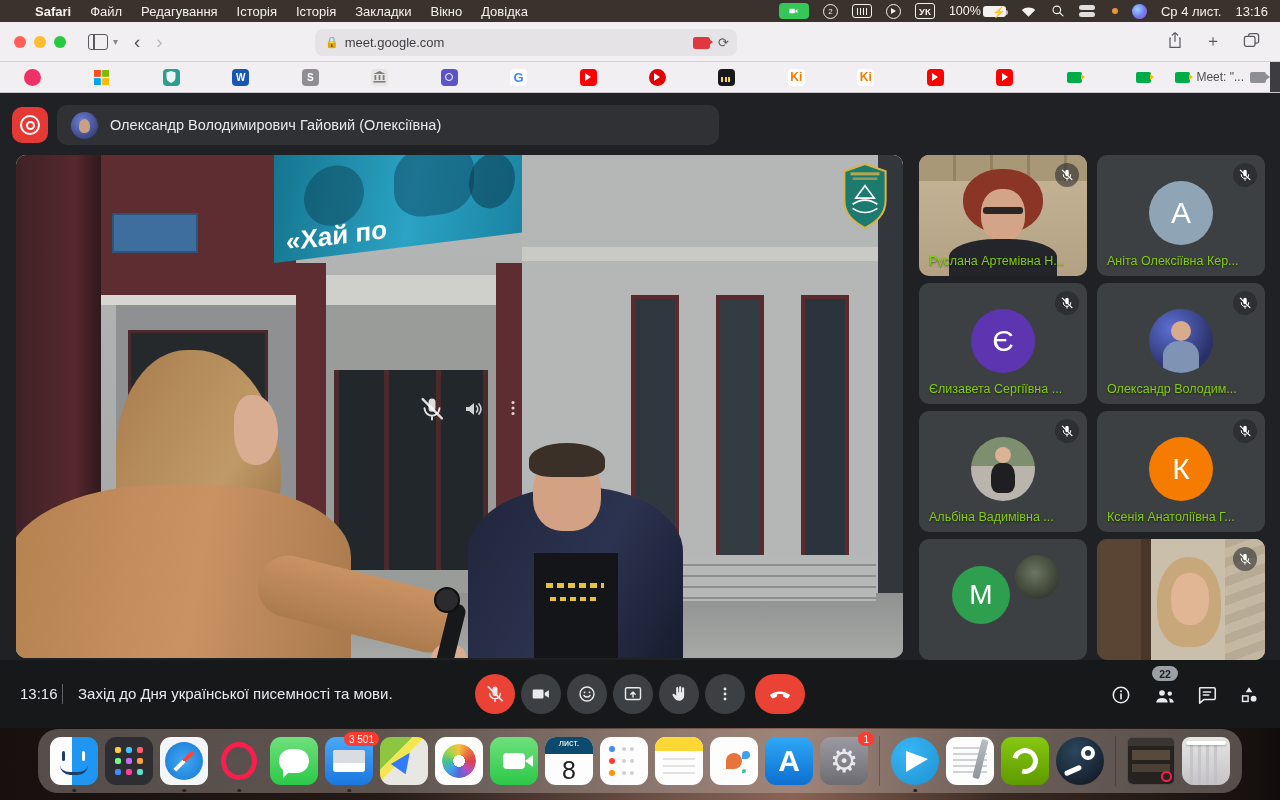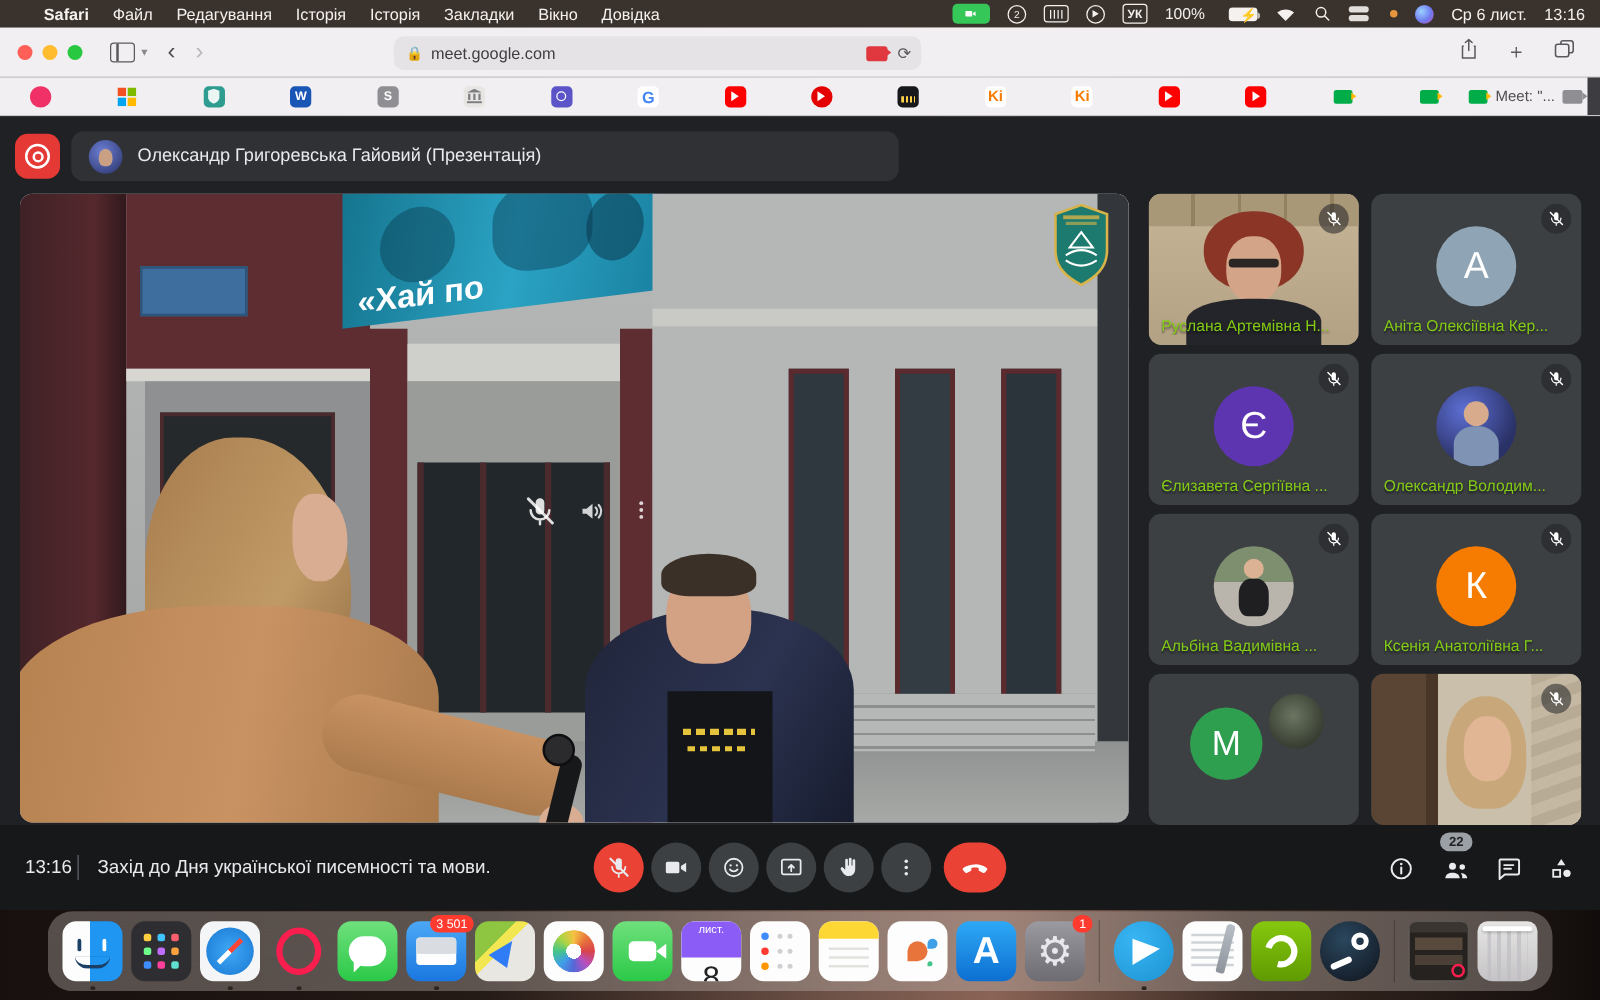--- a/index.html
+++ b/index.html
@@ -14,21 +14,21 @@
   .menubar .appname{font-weight:bold}
   .menubar .right{margin-left:auto;display:flex;align-items:center;gap:14px;padding-right:12px}
   .mb-ic{display:inline-flex;align-items:center;justify-content:center;height:16px;color:#f4f1ee}
   .campill{width:30px;height:16px;border-radius:4px;background:#36c759;display:inline-flex;align-items:center;justify-content:center}
   .clock2{width:15px;height:15px;border:1.4px solid #f4f1ee;border-radius:50%;font-size:8px;display:inline-flex;align-items:center;justify-content:center}
   .barcode{width:20px;height:14px;border:1.4px solid #f4f1ee;border-radius:3px;display:inline-flex;align-items:center;justify-content:center;gap:1.5px}
   .barcode i{display:block;width:1.5px;height:7px;background:#f4f1ee}
   .playc{width:15px;height:15px;border:1.4px solid #f4f1ee;border-radius:50%;display:inline-flex;align-items:center;justify-content:center}
   .playc i{width:0;height:0;border-left:5px solid #f4f1ee;border-top:3.5px solid transparent;border-bottom:3.5px solid transparent;margin-left:1px}
   .ukbox{min-width:20px;height:16px;border:1.4px solid #f4f1ee;border-radius:3px;font-size:9.5px;font-weight:bold;display:inline-flex;align-items:center;justify-content:center;padding:0 2px}
-  .batt{display:inline-flex;align-items:center;gap:19px}
+  .batt{display:inline-flex;align-items:center;gap:2px}
   .batt .pct{font-size:12.5px}
   .battbody{width:23px;height:11px;border:1px solid rgba(244,241,238,.7);border-radius:3px;position:relative;background:#f4f1ee}
   .battbody:after{content:"";position:absolute;right:-3.5px;top:3px;width:2px;height:5px;background:rgba(244,241,238,.7);border-radius:0 2px 2px 0}
   .bolt{position:absolute;left:8px;top:-1px;color:#3a322d;font-size:11px}
   .cc{display:inline-flex;flex-direction:column;gap:2px}
   .cc i{width:16px;height:5px;border-radius:3px;background:#f4f1ee;opacity:.9}
   .ccdot{width:6px;height:6px;border-radius:50%;background:#e8963c;margin-left:3px}
   .siri{width:15px;height:15px;border-radius:50%;background:radial-gradient(circle at 35% 35%,#9bd0ff,#6f7bf0 55%,#c24fb0)}
   .dtime{font-size:13px}
 
@@ -216,21 +216,21 @@
             <circle cx="10" cy="10" r="6.5" stroke="#f4f1ee" stroke-width="2" fill="none"></circle>
             <path d="M15 15l5.5 5.5" stroke="#f4f1ee" stroke-width="2" stroke-linecap="round"></path>
           </svg>
       </span>
       <span class="cc">
           <i></i>
           <i></i>
         </span>
       <span class="ccdot"></span>
       <span class="siri"></span>
-      <span class="dtime">Ср 6 лист.</span>
+      <span class="dtime">Ср 4 лист.</span>
       <span class="dtime">13:16</span>
     </div>
   </div>
 
   <div class="toolbar ab">
     <div class="tl">
       <i class="r"></i>
       <i class="y"></i>
       <i class="g"></i>
     </div>
@@ -328,21 +328,21 @@
 
   <div class="content ab">
 
     <div class="recbtn ab">
         <span class="o1">
           <span class="o2"></span>
         </span>
       </div>
     <div class="presbar ab">
       <span class="presav"></span>
-      <span>Олександр Григоревська Гайовий (Презентація)</span>
+      <span>Олександр Володимирович Гайовий (Олексіївна)</span>
     </div>
 
     <div class="stage ab">
       <div class="scene">
 
         <div class="sc" style="inset:0;background:linear-gradient(#b6b9b7,#a0a3a1)"></div>
         <div class="sc" style="left:0;top:0;width:85px;height:503px;background:linear-gradient(90deg,#3f2226,#55282d 70%,#30191c)"></div>
         <div class="sc" style="left:85px;top:0;width:195px;height:140px;background:#5e2d32"></div>
         <div class="sc" style="left:85px;top:140px;width:195px;height:10px;background:#d8d6d0"></div>
         <div class="sc" style="left:96px;top:58px;width:86px;height:40px;background:#3e6e9e;border:2px solid #2e5579"></div>
@@ -595,21 +595,21 @@
     </div>
     <div class="dk" style="background:#fdfdfd;display:flex;align-items:center;justify-content:center">
       <span style="width:34px;height:34px;border-radius:50%;background:conic-gradient(#f5c242,#e8743c,#d8434a,#b84fc0,#5667d8,#3fa0e8,#45c48a,#a8d544,#f5c242);-webkit-mask:radial-gradient(circle,transparent 0 6px,#000 6px)"></span>
     </div>
     <div class="dk" style="background:linear-gradient(#6fe07c,#2bc948);display:flex;align-items:center;justify-content:center">
       <span style="width:22px;height:16px;background:#fff;border-radius:4px;position:relative">
           <span style="position:absolute;right:-8px;top:2px;border-left:8px solid #fff;border-top:6px solid transparent;border-bottom:6px solid transparent;transform:scaleX(-1)"></span>
         </span>
     </div>
     <div class="dk" style="background:#fdfdfd;overflow:hidden;text-align:center">
-      <div style="background:#8b5cf6;color:#fff;font-size:9px;height:29px;line-height:13px">лист.</div>
+      <div style="background:#0c4a6e;color:#fff;font-size:9px;height:17px;line-height:13px">лист.</div>
       <div style="color:#222;font-size:25px;line-height:33px">8</div>
     </div>
     <div class="dk" style="background:#fdfdfd;display:flex;flex-direction:column;justify-content:center;gap:6px;padding-left:9px">
       <span style="width:6px;height:6px;border-radius:50%;background:#3f8cff;box-shadow:12px 0 0 -1px #d0d0d4,20px 0 0 -1px #d0d0d4"></span>
       <span style="width:6px;height:6px;border-radius:50%;background:#ff3b30;box-shadow:12px 0 0 -1px #d0d0d4,20px 0 0 -1px #d0d0d4"></span>
       <span style="width:6px;height:6px;border-radius:50%;background:#ff9500;box-shadow:12px 0 0 -1px #d0d0d4,20px 0 0 -1px #d0d0d4"></span>
     </div>
     <div class="dk" style="background:#fdfdfd;overflow:hidden">
       <div style="height:14px;background:#fdd835"></div>
       <div style="margin:7px 8px 0;height:2px;background:#e4e2de;box-shadow:0 7px 0 #e4e2de,0 14px 0 #e4e2de"></div>

